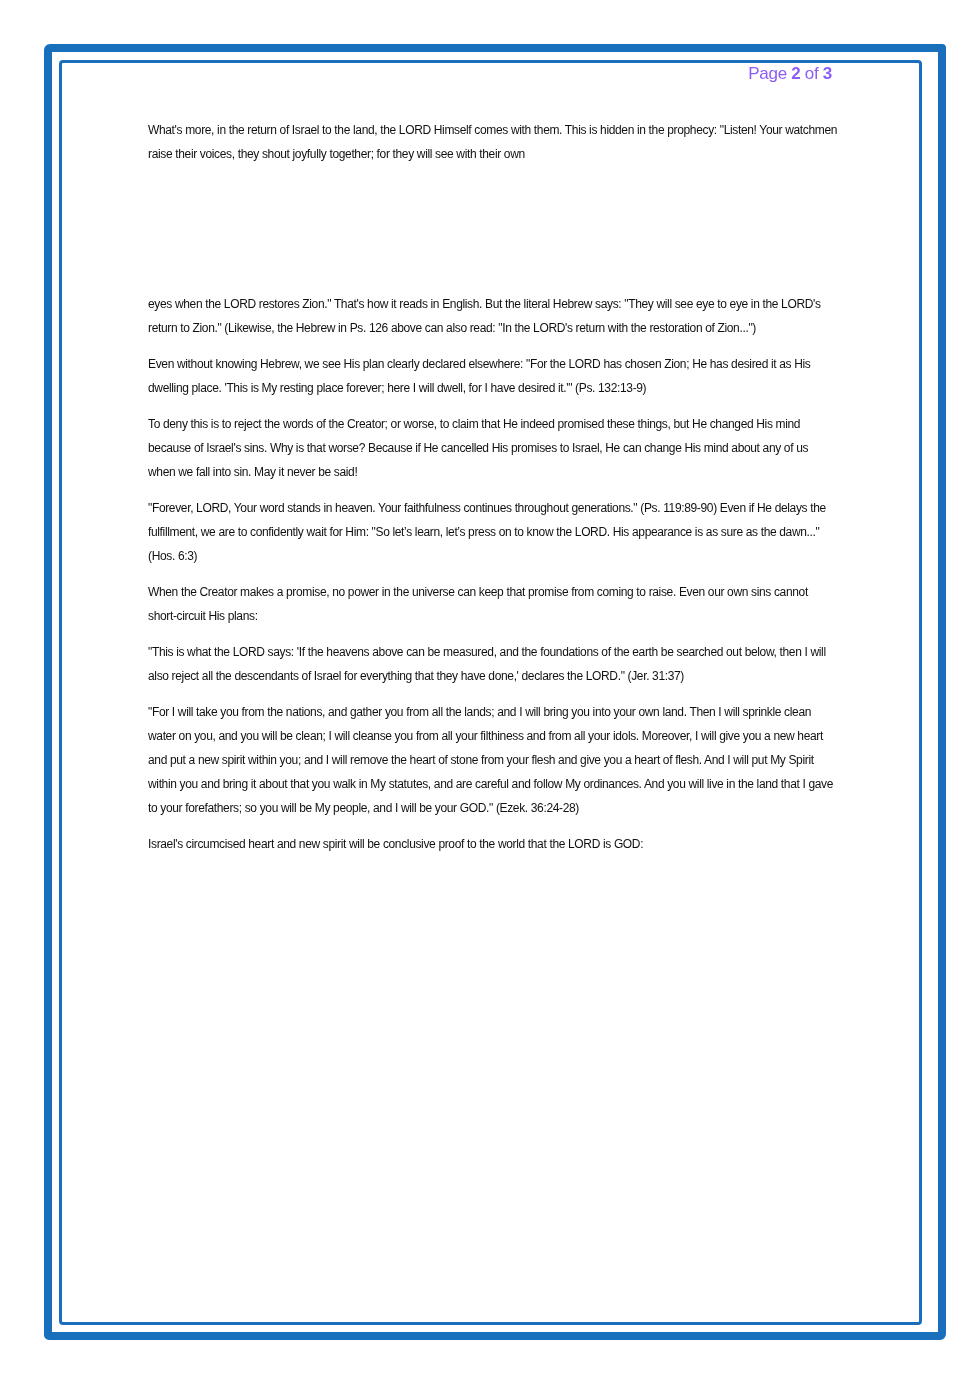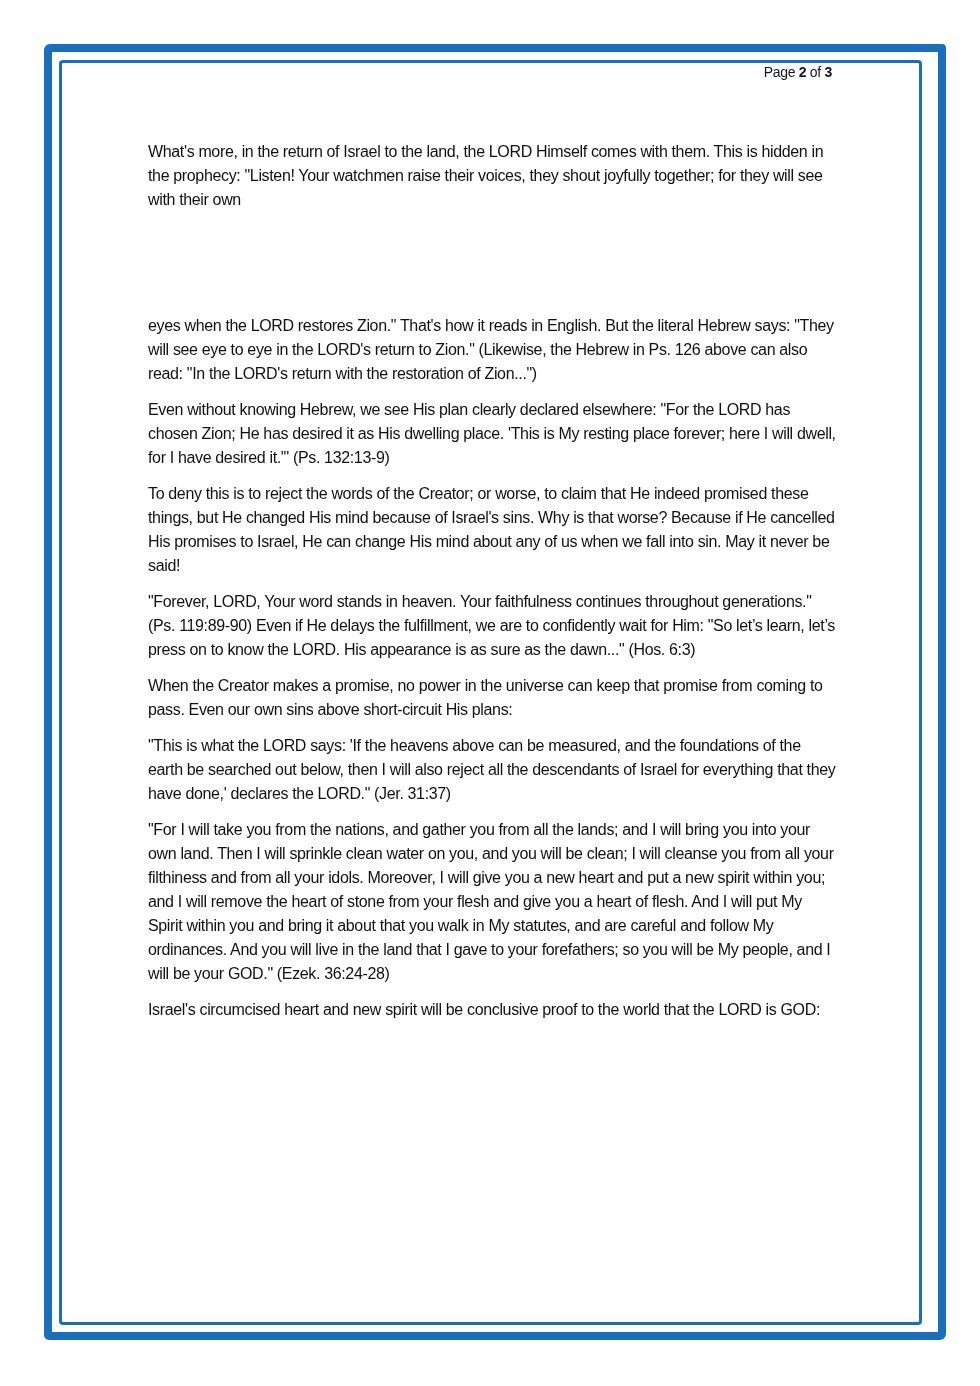--- a/index.html
+++ b/index.html
@@ -7,28 +7,28 @@
     .frame-outer {
       position: absolute; left: 44px; top: 44px; width: 902px; height: 1296px;
       border: 8px solid #1a6fbd; border-radius: 6px 4px 6px 5px; box-sizing: border-box;
     }
     .frame-inner {
       position: absolute; left: 59px; top: 60px; width: 863px; height: 1265px;
       border: 3px solid #1a6fbd; border-radius: 4px; box-sizing: border-box;
     }
     .page-num {
       position: absolute; right: 148px; top: 64px;
-      font-family: "Liberation Sans", sans-serif; font-size: 14px; color: #0f172a;
+      font-family: "Liberation Sans", sans-serif; font-size: 17px; color: #8b5cf6;
       letter-spacing: -0.3px;
     }
     .page-num b { font-weight: bold; }
     .content {
       position: absolute; left: 148px; width: 690px;
-      font-family: "Liberation Sans", sans-serif; font-size: 16px; line-height: 24px;
-      color: #111; letter-spacing: -0.35px; margin-top: 22px;
+      font-family: "Liberation Sans", sans-serif; font-size: 12px; line-height: 24px;
+      color: #111; letter-spacing: -0.35px;
     }
     .content p { margin: 0 0 12px 0; }
     #block1 { top: 118px; }
     #block2 { top: 292px; }
   </style>
 </head>
 <body>
 
 <div class="frame-outer"></div>
 <div class="frame-inner"></div>
@@ -37,17 +37,17 @@
 
 <div class="content" id="block1">
   <p>What's more, in the return of Israel to the land, the LORD Himself comes with them. This is hidden in the prophecy: "Listen! Your watchmen raise their voices, they shout joyfully together; for they will see with their own</p>
 </div>
 
 <div class="content" id="block2">
   <p>eyes when the LORD restores Zion." That's how it reads in English. But the literal Hebrew says: "They will see eye to eye in the LORD's return to Zion." (Likewise, the Hebrew in Ps. 126 above can also read: "In the LORD's return with the restoration of Zion...")</p>
   <p>Even without knowing Hebrew, we see His plan clearly declared elsewhere: "For the LORD has chosen Zion; He has desired it as His dwelling place. 'This is My resting place forever; here I will dwell, for I have desired it.'" (Ps. 132:13-9)</p>
   <p>To deny this is to reject the words of the Creator; or worse, to claim that He indeed promised these things, but He changed His mind because of Israel's sins. Why is that worse? Because if He cancelled His promises to Israel, He can change His mind about any of us when we fall into sin. May it never be said!</p>
   <p>"Forever, LORD, Your word stands in heaven. Your faithfulness continues throughout generations." (Ps. 119:89-90) Even if He delays the fulfillment, we are to confidently wait for Him: "So let’s learn, let’s press on to know the LORD. His appearance is as sure as the dawn..." (Hos. 6:3)</p>
-  <p>When the Creator makes a promise, no power in the universe can keep that promise from coming to pass. Even our own sins above short-circuit His plans:</p>
+  <p>When the Creator makes a promise, no power in the universe can keep that promise from coming to raise. Even our own sins cannot short-circuit His plans:</p>
   <p>"This is what the LORD says: 'If the heavens above can be measured, and the foundations of the earth be searched out below, then I will also reject all the descendants of Israel for everything that they have done,' declares the LORD." (Jer. 31:37)</p>
   <p>"For I will take you from the nations, and gather you from all the lands; and I will bring you into your own land. Then I will sprinkle clean water on you, and you will be clean; I will cleanse you from all your filthiness and from all your idols. Moreover, I will give you a new heart and put a new spirit within you; and I will remove the heart of stone from your flesh and give you a heart of flesh. And I will put My Spirit within you and bring it about that you walk in My statutes, and are careful and follow My ordinances. And you will live in the land that I gave to your forefathers; so you will be My people, and I will be your GOD." (Ezek. 36:24-28)</p>
   <p>Israel's circumcised heart and new spirit will be conclusive proof to the world that the LORD is GOD:</p>
 </div>
 
 </body></html>

